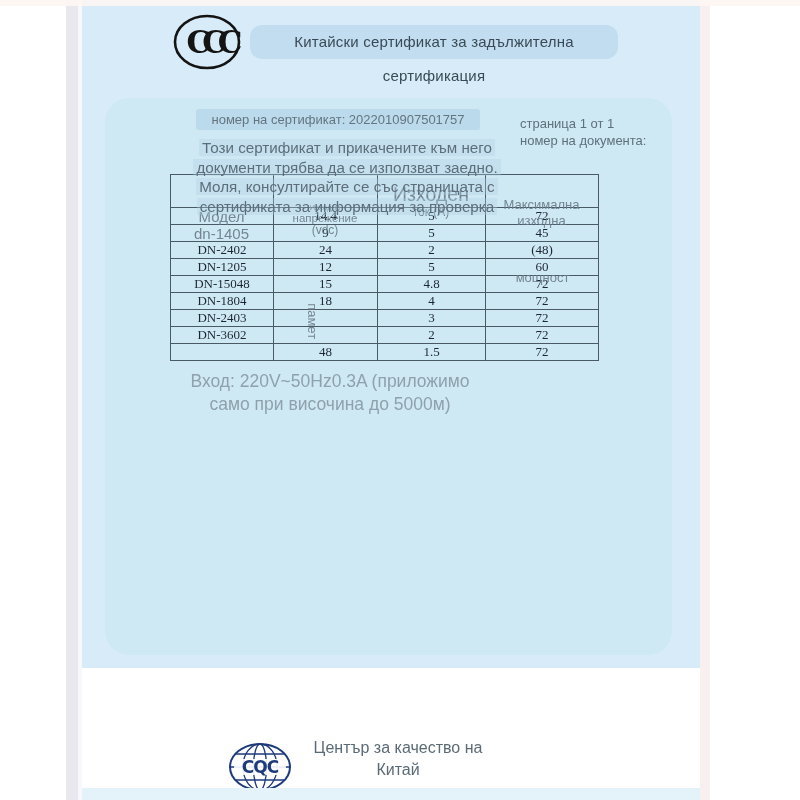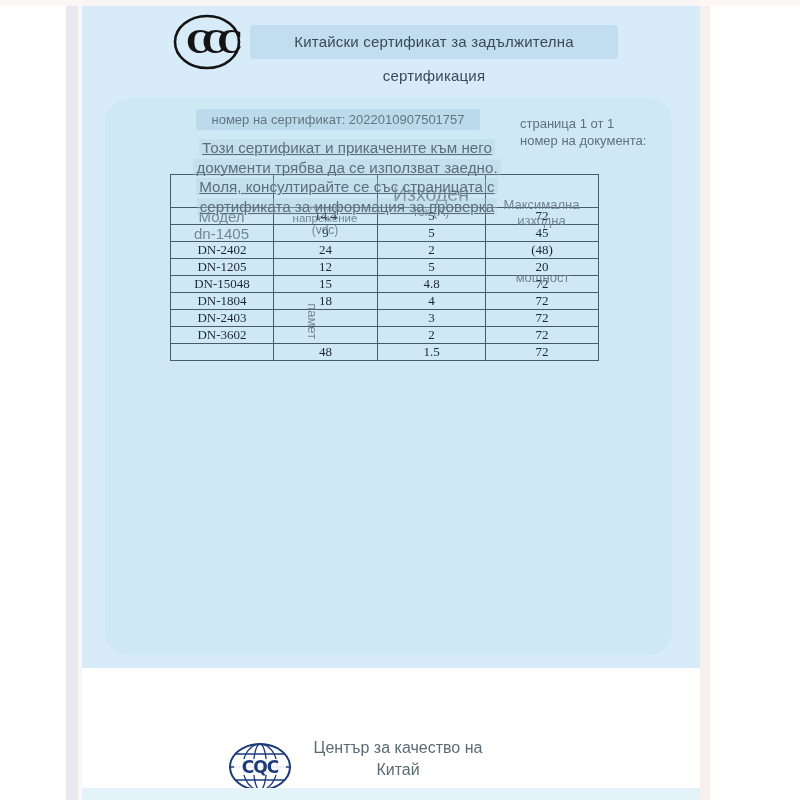--- a/index.html
+++ b/index.html
@@ -18,21 +18,21 @@
   .right-margin{left:710px;top:0;width:90px;height:800px;background:#ffffff;}
   .top-strip{left:0;top:0;width:800px;height:6px;background:var(--top_strip);opacity:.9;z-index:20;}
 
   
   .page{left:82px;top:0;width:618px;height:668px;background:var(--page_bg);}
   .page > *{position:absolute;}
 
   
   .ccc-logo{left:87px;top:12px;}
   .title-band{
-    left:168px;top:25px;width:368px;height:34px;border-radius:4px;
+    left:168px;top:25px;width:368px;height:34px;border-radius:12px;
     background:rgba(167,203,228,.45);
   }
   .title-band span{
     display:block;text-align:center;line-height:34px;
     font-size:15px;color:var(--title_text);letter-spacing:.2px;
   }
 
   
   .panel{
     left:23px;top:98px;width:567px;height:557px;border-radius:24px;
@@ -46,21 +46,21 @@
     font-size:13px;line-height:21px;text-align:center;color:#64757f;
   }
   .page-info{
     left:415px;top:18px;width:145px;
     font-size:13px;line-height:16.5px;color:#5e707c;
   }
   .paragraph{
     left:22px;top:40px;width:440px;text-align:center;z-index:5;
     font-size:15.2px;line-height:19.6px;color:var(--body_text);
   }
-  .paragraph div span{background:rgba(176,208,230,.35);padding:0 3px;text-decoration:underline;}
+  .paragraph div span{background:rgba(176,208,230,.35);padding:0 3px;}
 
   
   .spec-table{
     left:65px;top:76px;z-index:1;
     border-collapse:collapse;table-layout:fixed;
     width:428px;height:184px;
   }
   .spec-table td{
     border:1px solid var(--table_border);
     font-family:"Liberation Serif",serif;
@@ -167,21 +167,21 @@
           <tr>
             <td>DN-2402</td>
             <td>24</td>
             <td>2</td>
             <td>(48)</td>
           </tr>
           <tr>
             <td>DN-1205</td>
             <td>12</td>
             <td>5</td>
-            <td>20</td>
+            <td>60</td>
           </tr>
           <tr>
             <td>DN-15048</td>
             <td>15</td>
             <td>4.8</td>
             <td>72</td>
           </tr>
           <tr>
             <td>DN-1804</td>
             <td>18</td>
@@ -214,20 +214,24 @@
     <span class="ov ov-v1">Изходно</span>
     <span class="ov ov-v2">напрежение</span>
     <span class="ov ov-v3">(vdc)</span>
     <span class="ov ov-c1">Изходен</span>
     <span class="ov ov-c2">ток (A)</span>
     <span class="ov ov-p1">Максимална</span>
     <span class="ov ov-p2">изходна</span>
     <span class="ov ov-p3">мощност</span>
     <span class="ov ov-vert">памет</span>
 
+    <div class="input-spec">
+      <div>Вход: 220V~50Hz0.3A (приложимо</div>
+      <div>само при височина до 5000м)</div>
+    </div>
   </div>
 
   <svg class="cqc-logo" width="72" height="70" viewBox="0 0 72 70">
     <ellipse cx="35" cy="34" rx="30" ry="23" fill="none" stroke="#1d3a7a" stroke-width="2"></ellipse>
     <ellipse cx="35" cy="34" rx="17" ry="23" fill="none" stroke="#1d3a7a" stroke-width="1.3"></ellipse>
     <ellipse cx="35" cy="34" rx="6.5" ry="23" fill="none" stroke="#1d3a7a" stroke-width="1.3"></ellipse>
     <line x1="11" y1="21" x2="59" y2="21" stroke="#1d3a7a" stroke-width="1.3"></line>
     <line x1="11" y1="47" x2="59" y2="47" stroke="#1d3a7a" stroke-width="1.3"></line>
     <line x1="5" y1="34" x2="65" y2="34" stroke="#1d3a7a" stroke-width="1.3"></line>
     <rect x="9" y="26" width="52" height="16" rx="8" fill="#ffffff" opacity="0.9"></rect>

